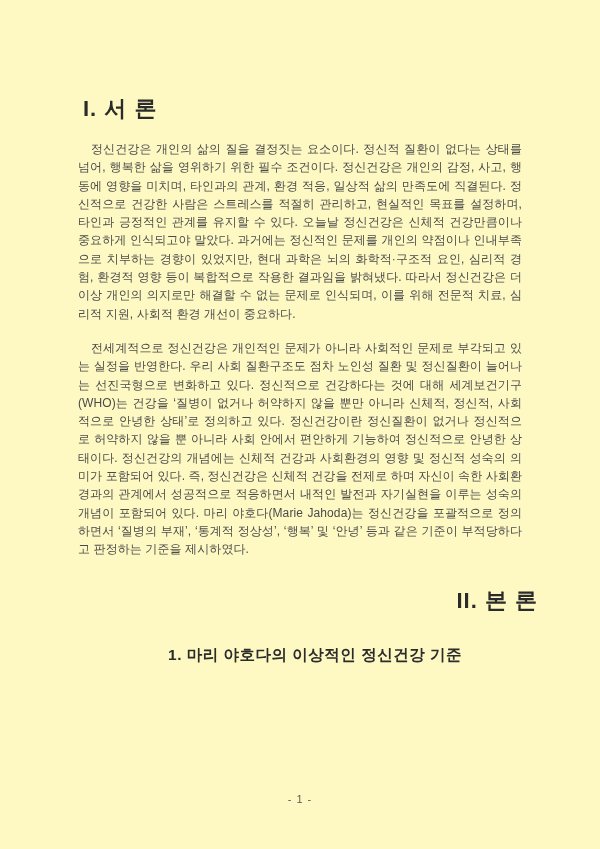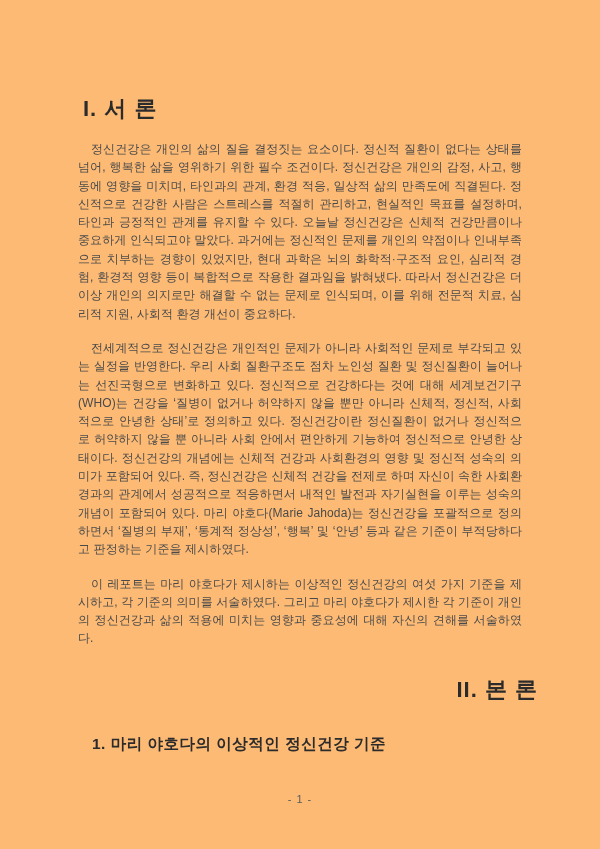--- a/index.html
+++ b/index.html
@@ -4,21 +4,21 @@
 <style>
   html, body {
     margin: 0;
     padding: 0;
     background: #ffffff;
   }
   .page {
     position: relative;
     width: 600px;
     height: 849px;
-    background: #fdba74;
+    background: #fef9c3;
     overflow: hidden;
     font-family: "Liberation Sans", "DejaVu Sans", sans-serif;
   }
   .content {
     position: absolute;
     left: 62px;
     right: 62px;
     top: 0;
   }
   .sec-heading {
@@ -52,20 +52,21 @@
   }
   .sub-heading {
     margin: 0;
     margin-top: 31px;
     margin-left: 30px;
     font-size: 15.5px;
     line-height: 19px;
     font-weight: bold;
     color: #2b2b2b;
     letter-spacing: 0.5px;
+    text-align: center;
   }
   .sub-item {
     margin: 0;
     margin-top: 27px;
     margin-left: 7px;
     font-size: 12px;
     line-height: 15px;
     color: #4a4a4a;
   }
   .page-number {
@@ -84,21 +85,20 @@
 
 <div class="page">
   <div class="content">
 
     <h1 class="sec-heading first">I. 서  론</h1>
 
     <p class="body-para p-first">정신건강은 개인의 삶의 질을 결정짓는 요소이다. 정신적 질환이 없다는 상태를 넘어, 행복한 삶을 영위하기 위한 필수 조건이다. 정신건강은 개인의 감정, 사고, 행동에 영향을 미치며, 타인과의 관계, 환경 적응, 일상적 삶의 만족도에 직결된다. 정신적으로 건강한 사람은 스트레스를 적절히 관리하고, 현실적인 목표를 설정하며, 타인과 긍정적인 관계를 유지할 수 있다. 오늘날 정신건강은 신체적 건강만큼이나 중요하게 인식되고야 말았다. 과거에는 정신적인 문제를 개인의 약점이나 인내부족으로 치부하는 경향이 있었지만, 현대 과학은 뇌의 화학적·구조적 요인, 심리적 경험, 환경적 영향 등이 복합적으로 작용한 결과임을 밝혀냈다. 따라서 정신건강은 더 이상 개인의 의지로만 해결할 수 없는 문제로 인식되며, 이를 위해 전문적 치료, 심리적 지원, 사회적 환경 개선이 중요하다.</p>
 
     <p class="body-para">전세계적으로 정신건강은 개인적인 문제가 아니라 사회적인 문제로 부각되고 있는 실정을 반영한다. 우리 사회 질환구조도 점차 노인성 질환 및 정신질환이 늘어나는 선진국형으로 변화하고 있다. 정신적으로 건강하다는 것에 대해 세계보건기구(WHO)는 건강을 ‘질병이 없거나 허약하지 않을 뿐만 아니라 신체적, 정신적, 사회적으로 안녕한 상태’로 정의하고 있다. 정신건강이란 정신질환이 없거나 정신적으로 허약하지 않을 뿐 아니라 사회 안에서 편안하게 기능하여 정신적으로 안녕한 상태이다. 정신건강의 개념에는 신체적 건강과 사회환경의 영향 및 정신적 성숙의 의미가 포함되어 있다. 즉, 정신건강은 신체적 건강을 전제로 하며 자신이 속한 사회환경과의 관계에서 성공적으로 적응하면서 내적인 발전과 자기실현을 이루는 성숙의 개념이 포함되어 있다. 마리 야호다(Marie Jahoda)는 정신건강을 포괄적으로 정의하면서 ‘질병의 부재’, ‘통계적 정상성’, ‘행복’ 및 ‘안녕’ 등과 같은 기준이 부적당하다고 판정하는 기준을 제시하였다.</p>
 
-    <p class="body-para">이 레포트는 마리 야호다가 제시하는 이상적인 정신건강의 여섯 가지 기준을 제시하고, 각 기준의 의미를 서술하였다. 그리고 마리 야호다가 제시한 각 기준이 개인의 정신건강과 삶의 적용에 미치는 영향과 중요성에 대해 자신의 견해를 서술하였다.</p>
 
     <h1 class="sec-heading second">II. 본  론</h1>
 
     <h2 class="sub-heading">1. 마리 야호다의 이상적인 정신건강 기준</h2>
 
 
   </div>
 
   <div class="page-number">- 1 -</div>
 </div>

